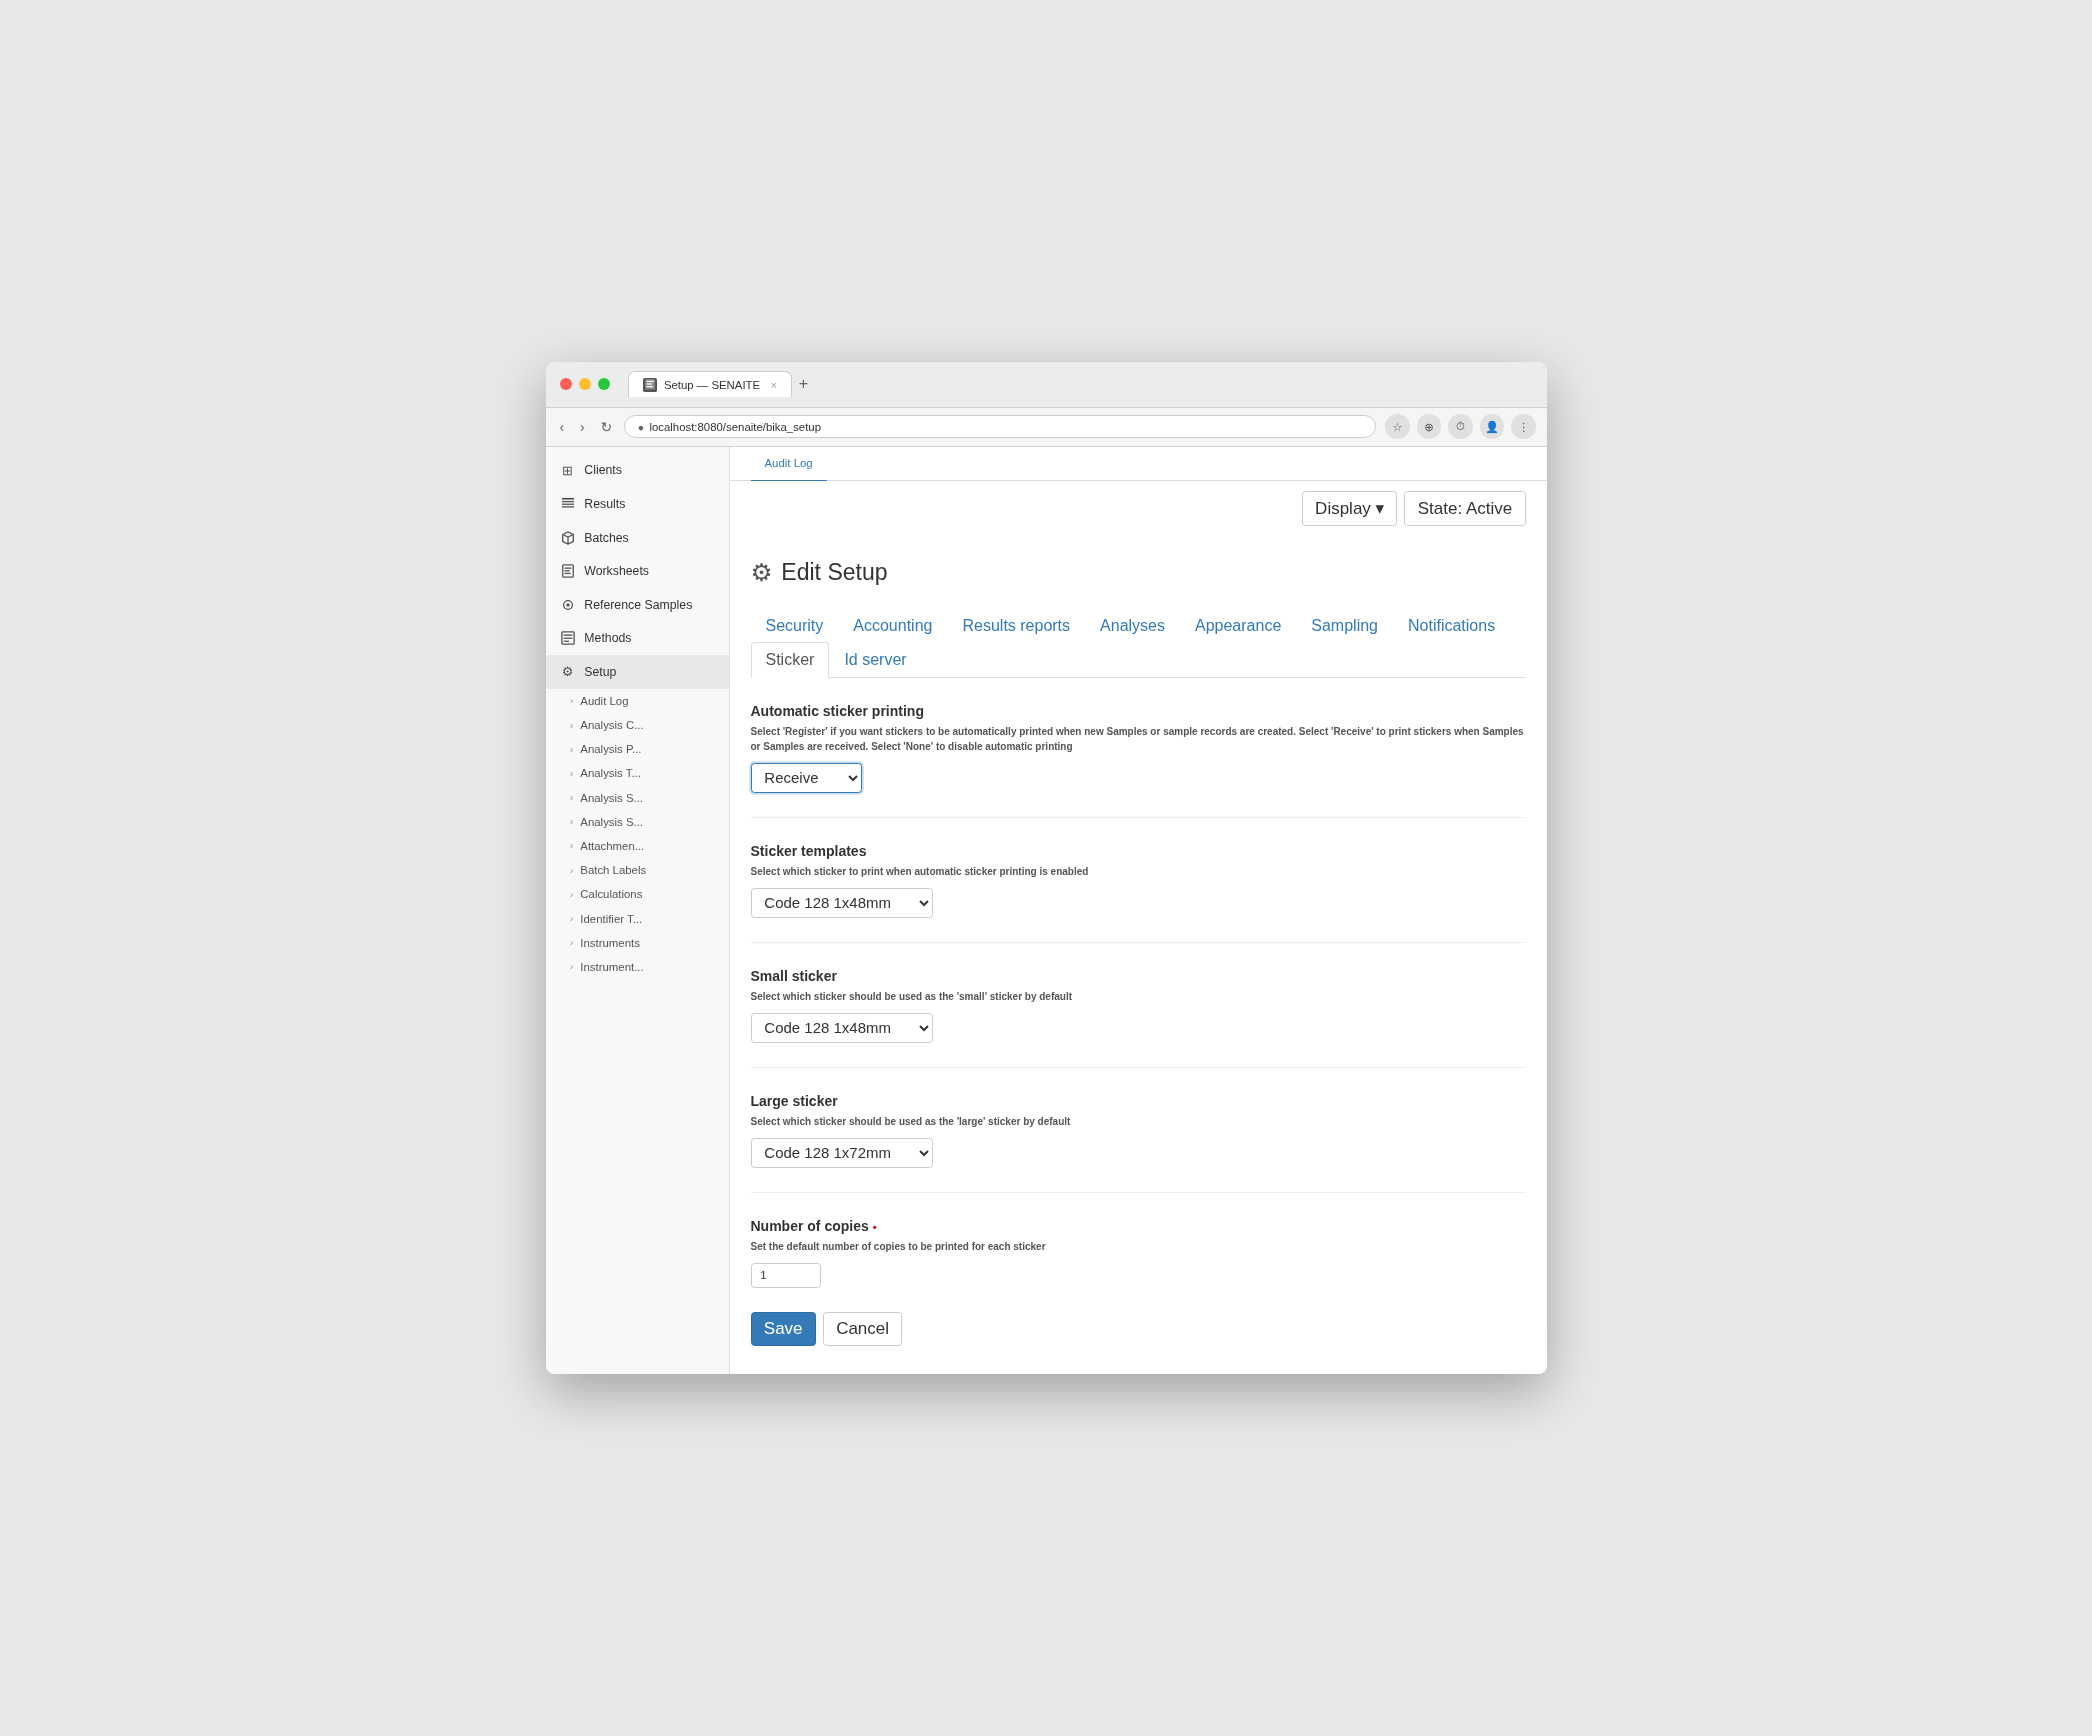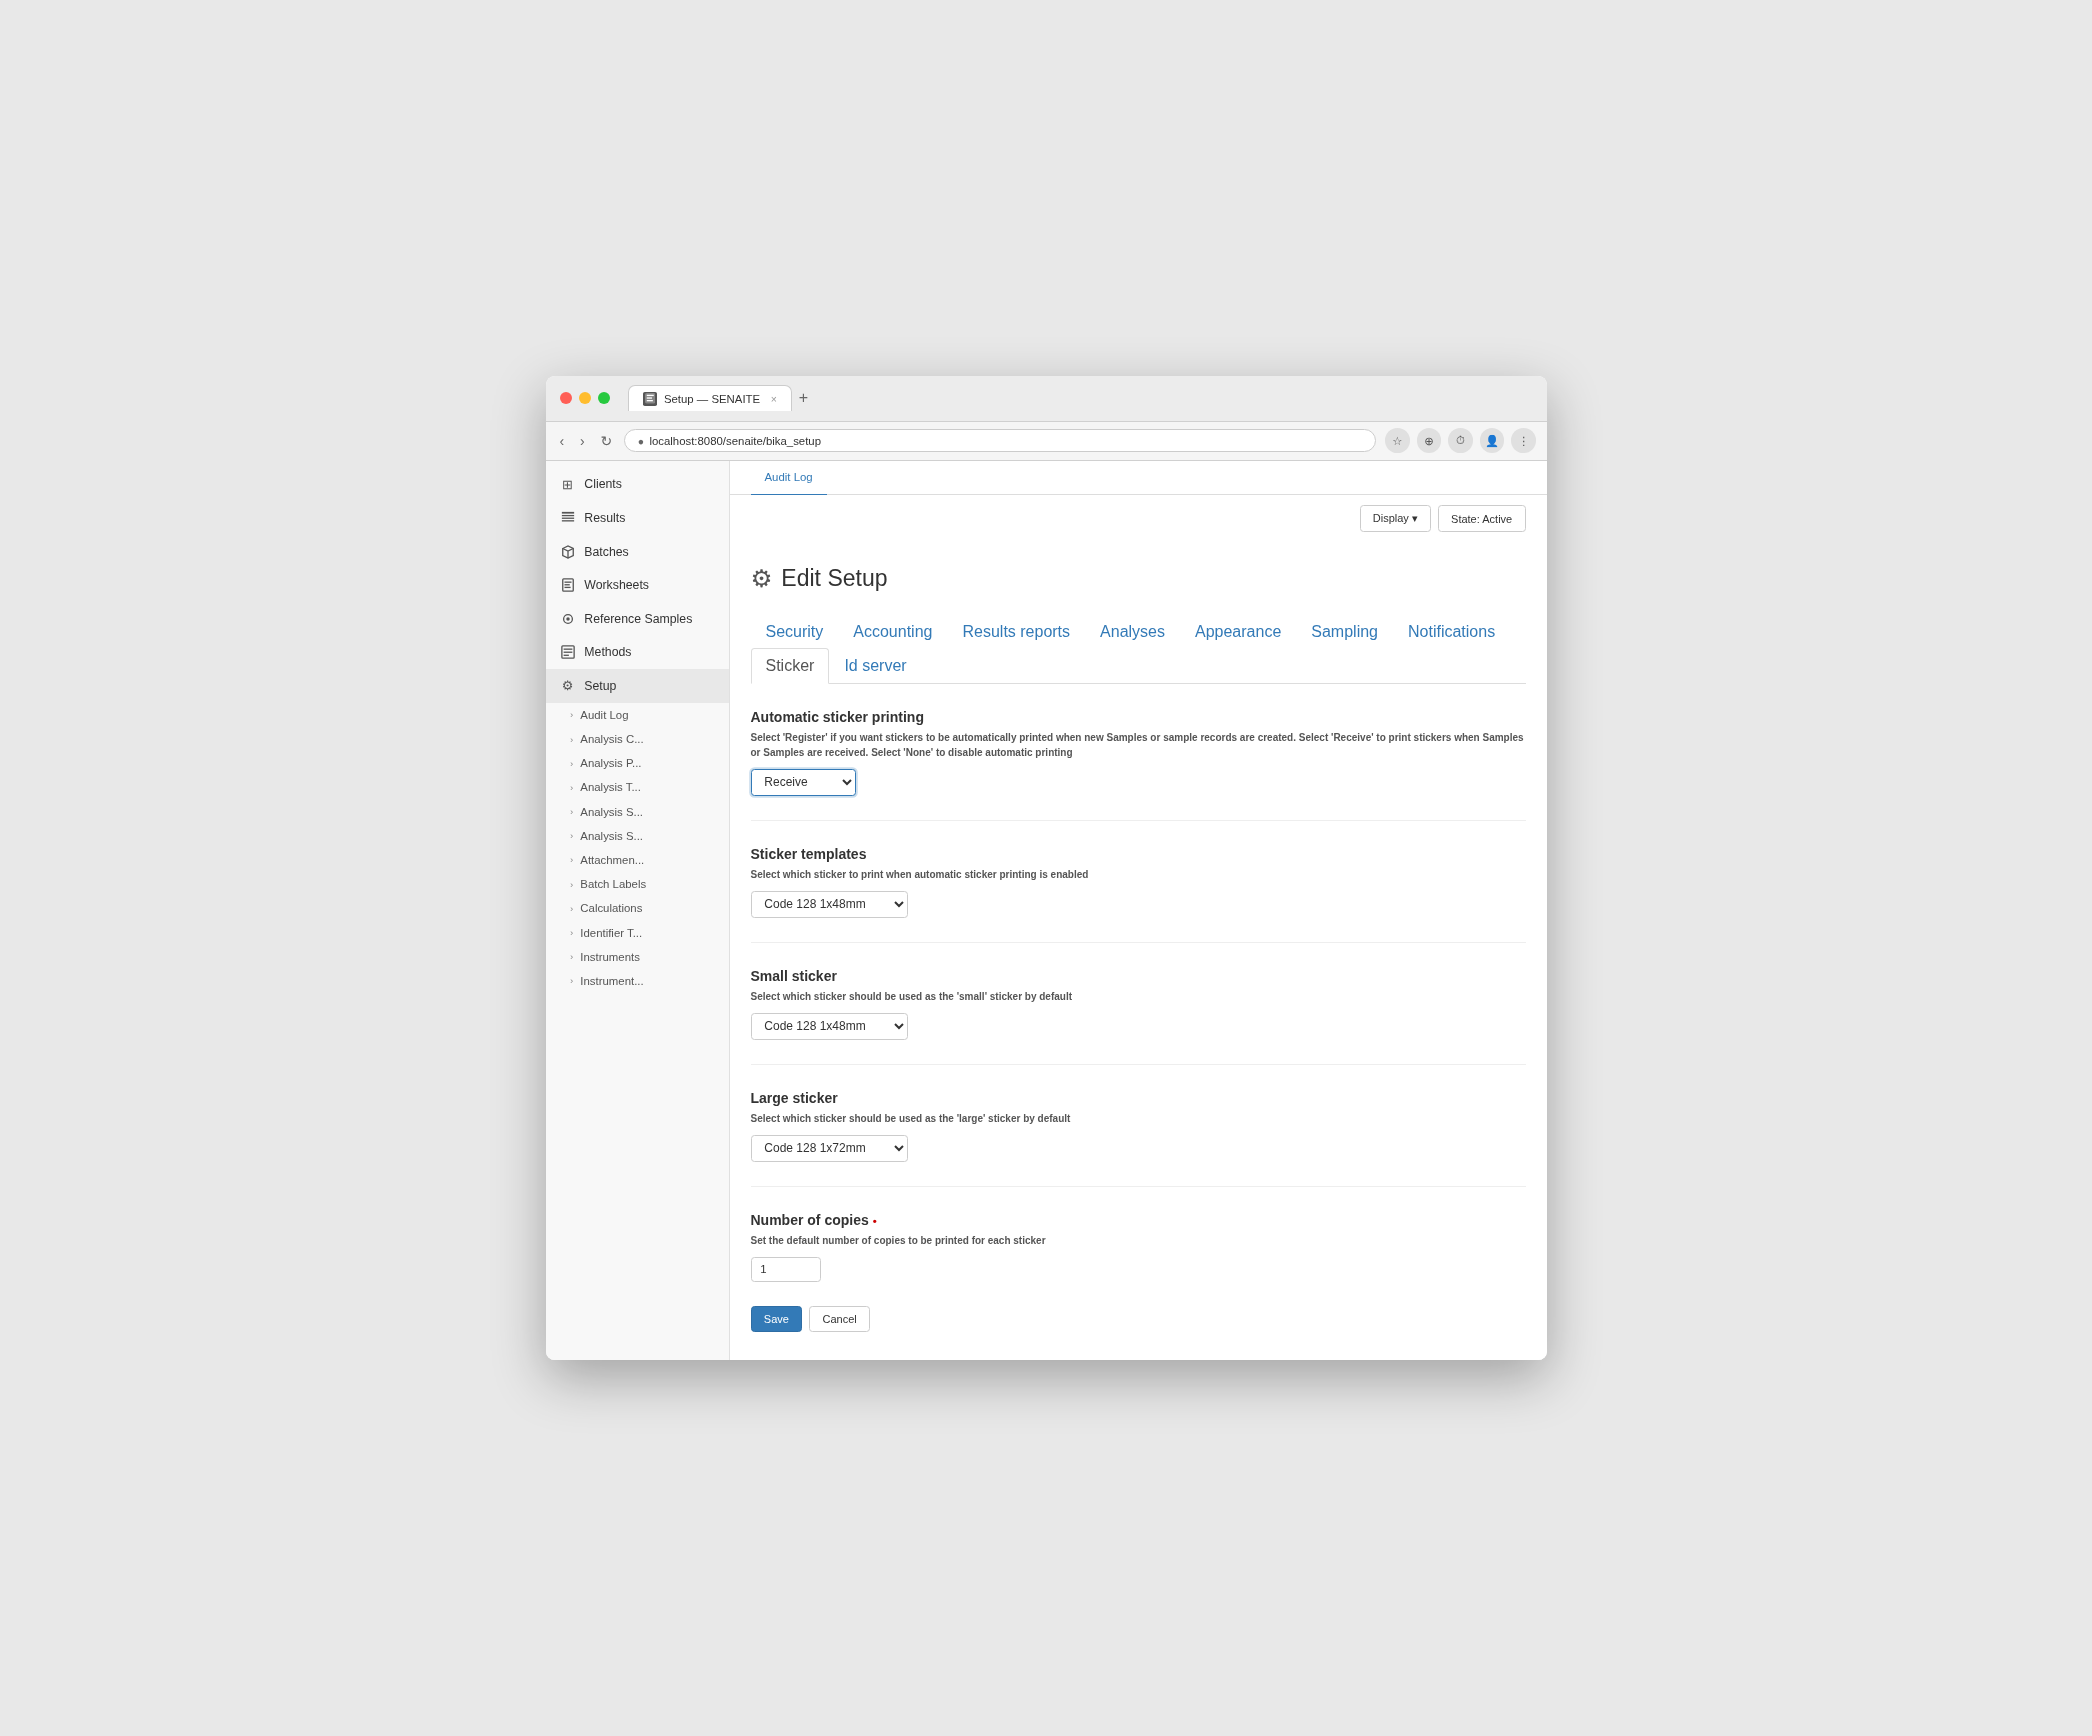--- a/index.html
+++ b/index.html
@@ -148,21 +148,21 @@
     
     .toolbar {
       display: flex;
       justify-content: flex-end;
       padding: 10.5px 21px;
       gap: 7px;
       flex-shrink: 0;
     }
     .btn {
       padding: 6.1px 12.3px;
-      font-size: 11px;
+      font-size: 17px;
       border-radius: 3.5px;
       cursor: pointer;
       border: 0.9px solid #ccc;
       background: #fff;
       color: #333;
     }
     .btn-dropdown { display: flex; align-items: center; gap: 3.5px; }
     .btn-primary { background: #337ab7; color: #fff; border-color: #2e6da4; }
     .btn-default { background: #fff; color: #333; border-color: #ccc; }
 
@@ -222,21 +222,21 @@
     .form-section-desc {
       font-size: 10px;
       color: #555;
       margin-bottom: 8.8px;
       line-height: 1.5;
       font-weight: bold;
     }
 
     select.form-select {
       padding: 4.4px 24.6px 4.4px 8.8px;
-      font-size: 12px;
+      font-size: 15px;
       border: 0.9px solid #ccc;
       border-radius: 3.5px;
       background: #fff;
       color: #333;
       cursor: pointer;
       appearance: auto;
       min-width: 105px;
     }
     select.form-select.highlighted {
       border-color: #337ab7;

